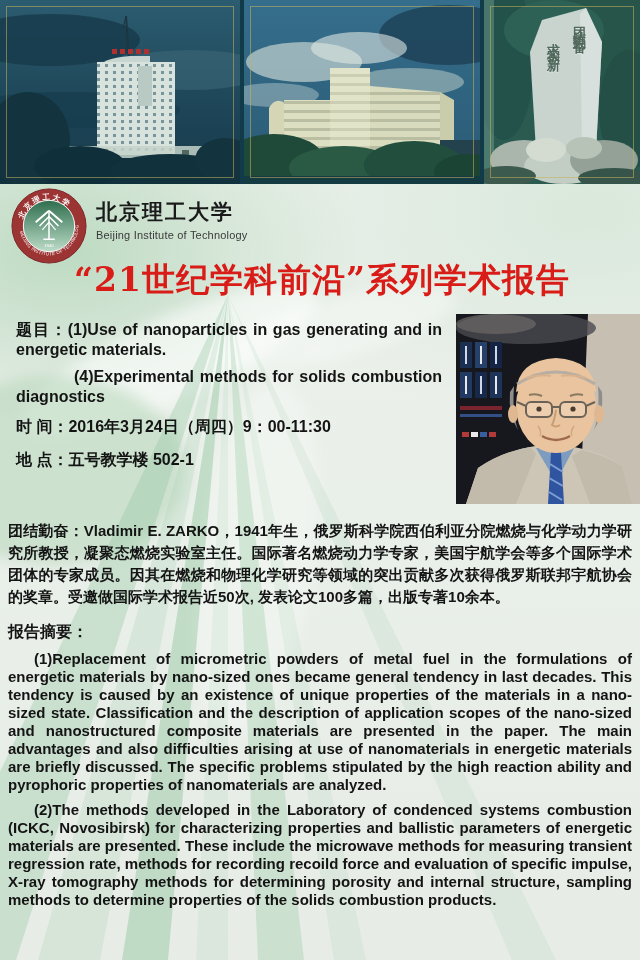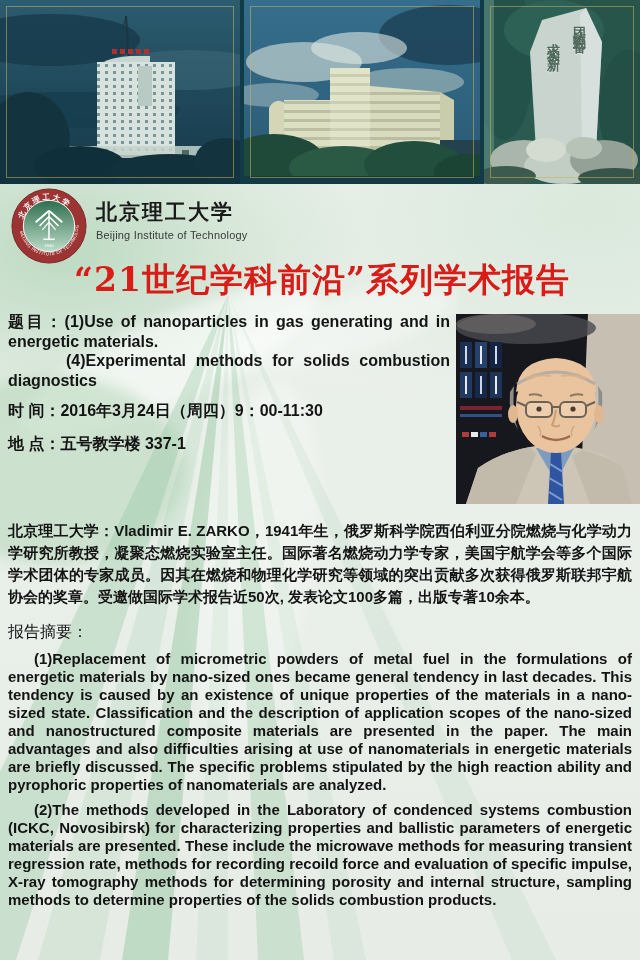--- a/index.html
+++ b/index.html
@@ -51,37 +51,37 @@
   .series-title{
     margin:10px;padding:2px 0 0 64px;
     font-family:"DejaVu Serif","Liberation Serif",serif;
     font-weight:bold;font-size:33px;line-height:44px;
     color:#d91c17;letter-spacing:1px;white-space:nowrap;
   }
 
   
   .details-row{display:flex;margin-top:8px;padding-left:8px;}
   .details-text{flex:1;padding-right:6px;font-weight:bold;font-size:16px;line-height:1.22;}
-  .details-text p{margin:0;text-align:justify;}
+  .details-text p{margin:8px;text-align:justify;}
   .t2{text-indent:58px;}
   .dl-speaker{margin-top:3px !important;}
   .dl-time{margin-top:11px !important;}
   .dl-venue{margin-top:13px !important;}
   .speaker-photo{width:184px;height:190px;flex:0 0 184px;margin-top:2px;}
   .speaker-photo svg{display:block;}
 
   
   .bio{
     margin:16px 8px 0 8px;font-weight:bold;font-size:15px;line-height:22px;
     text-align:justify;
   }
 
   
   .abstract{margin:14px 8px 0 8px;}
-  .abstract-label{margin:0;font-weight:normal;font-size:16px;}
+  .abstract-label{margin:0;font-weight:bold;font-size:16px;}
   .abstract p.body{
     margin:7px 0 0 0;font-weight:bold;font-size:15px;line-height:18px;
     text-align:justify;text-indent:26px;
   }
 </style>
 </head>
 <body>
 
 <div class="poster">
 
@@ -246,21 +246,21 @@
     </div>
   </div>
 
   <h1 class="series-title layer">“21世纪学科前沿”系列学术报告</h1>
 
   <div class="details-row layer">
     <div class="details-text">
       <p><span>题目：</span><span>(1)Use of nanoparticles in gas generating and in energetic materials.</span></p>
       <p class="t2">(4)Experimental methods for solids combustion diagnostics</p>
       <p class="dl-time"><span>时  间：</span><span>2016年3月24日（周四）9：00-11:30</span></p>
-      <p class="dl-venue"><span>地  点：</span><span>五号教学楼 337-1</span></p>
+      <p class="dl-venue"><span>地  点：</span><span>五号教学楼 502-1</span></p>
     </div>
 
     <div class="speaker-photo">
       <svg width="184" height="190" viewBox="0 0 184 190" xmlns="http://www.w3.org/2000/svg">
         <rect width="184" height="190" fill="#c6bfb2"></rect>
         <polygon points="0,0 132,0 124,190 0,190" fill="#17181e"></polygon>
         <ellipse cx="70" cy="14" rx="70" ry="16" fill="#4a4a50" opacity="0.8"></ellipse>
         <ellipse cx="40" cy="10" rx="40" ry="10" fill="#6e6a66" opacity="0.7"></ellipse>
         <g>
           <rect x="4" y="28" width="12" height="26" fill="#1b2f52"></rect>
@@ -313,21 +313,21 @@
           <circle cx="117" cy="95" r="2.6" fill="#4a3c30"></circle>
           <path d="M86,82 Q80,79 73,81 M114,82 Q120,79 127,81" stroke="#8a7a62" stroke-width="2" fill="none"></path>
           <path d="M100,96 Q98,108 96,111 Q100,114 104,111" fill="none" stroke="#c99e74" stroke-width="2"></path>
           <path d="M86,122 Q100,130 114,122" fill="none" stroke="#a06a4e" stroke-width="2.5"></path>
           <path d="M82,112 Q86,118 84,122 M118,112 Q114,118 116,122" stroke="#d3a87f" stroke-width="1.5" fill="none"></path>
         </g>
       </svg>
     </div>
   </div>
 
-  <p class="bio layer"><span>北京理工大学：</span><span>Vladimir E. ZARKO，1941年生，俄罗斯科学院西伯利亚分院燃烧与化学动力学研究所教授，凝聚态燃烧实验室主任。国际著名燃烧动力学专家，美国宇航学会等多个国际学术团体的专家成员。因其在燃烧和物理化学研究等领域的突出贡献多次获得俄罗斯联邦宇航协会的奖章。受邀做国际学术报告近50次, 发表论文100多篇，出版专著10余本。</span></p>
+  <p class="bio layer"><span>团结勤奋：</span><span>Vladimir E. ZARKO，1941年生，俄罗斯科学院西伯利亚分院燃烧与化学动力学研究所教授，凝聚态燃烧实验室主任。国际著名燃烧动力学专家，美国宇航学会等多个国际学术团体的专家成员。因其在燃烧和物理化学研究等领域的突出贡献多次获得俄罗斯联邦宇航协会的奖章。受邀做国际学术报告近50次, 发表论文100多篇，出版专著10余本。</span></p>
 
   <div class="abstract layer">
     <p class="abstract-label">报告摘要：</p>
     <p class="body">(1)Replacement of micrometric powders of metal fuel in the formulations of energetic materials by nano-sized ones became general tendency in last decades. This tendency is caused by an existence of unique properties of the materials in a nano-sized state.  Classification and the description of application scopes of the nano-sized  and nanostructured composite materials are presented in the paper. The main advantages and also difficulties arising at use of nanomaterials in energetic materials are briefly discussed.  The specific problems stipulated by the high reaction ability and pyrophoric properties of nanomaterials are analyzed.</p>
     <p class="body">(2)The methods developed in the Laboratory of condenced systems combustion (ICKC, Novosibirsk) for characterizing properties and ballistic parameters of energetic materials are presented. These include the microwave methods for measuring transient regression rate, methods for recording recoild force and evaluation of specific impulse, X-ray tomography methods for determining porosity and internal structure, sampling methods to determine properties of the solids combustion products.</p>
   </div>
 
 </div>
 
 </body></html>

